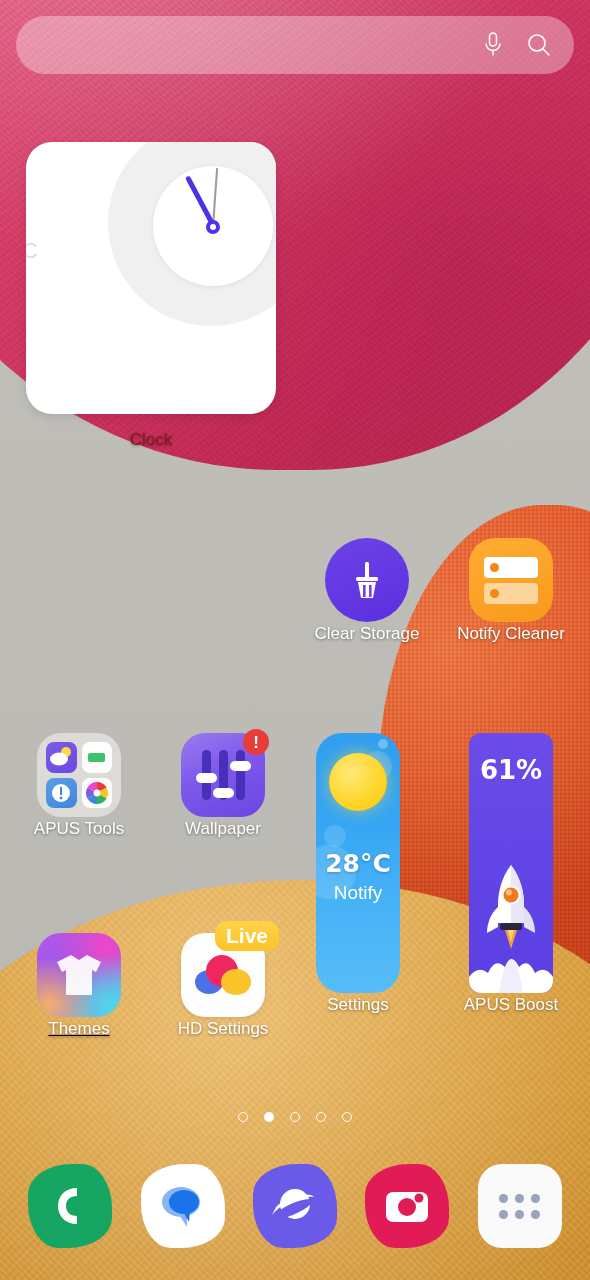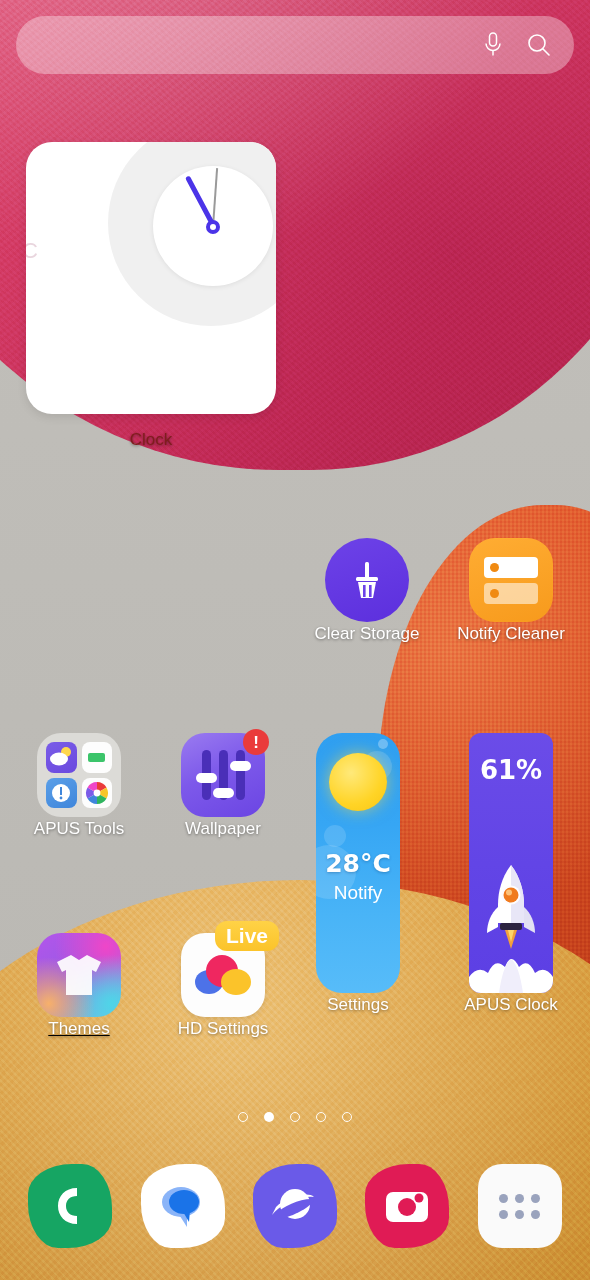--- a/index.html
+++ b/index.html
@@ -430,21 +430,21 @@
           <circle cx="28" cy="34" r="9.5" fill="#fdfcff"></circle>
           <circle cx="28" cy="34" r="7.5" fill="#f07b1e"></circle>
           <circle cx="26" cy="31.5" r="3" fill="#ffcf8a" opacity=".85"></circle>
         </svg>
         <svg class="cloud-base" viewBox="0 0 84 56" preserveAspectRatio="none">
           <path d="M0 56 L0 40 Q9 28 19 36 Q26 20 36 30 Q42 14 50 30 Q59 20 66 36 Q76 28 84 40 L84 56 Z" fill="#ffffff"></path>
           <path d="M30 56 Q34 28 42 22 Q50 28 54 56 Z" fill="#f0eefb"></path>
         </svg>
       </div>
     </div>
-    <div class="app-label">APUS Clock</div>
+    <div class="app-label">APUS Boost</div>
   </div>
 
   <div class="cell" style="left:7px; top:933px;text-decoration:underline;">
     <div class="ic">
       <div class="ic-themes">
         <svg width="52" height="48" viewBox="0 0 52 48" fill="#ffffff" opacity=".93">
           <path d="M18 4 L26 9 L34 4 L48 11 L43 21 L39 19 L39 44 H13 V19 L9 21 L4 11 Z"></path>
         </svg>
       </div>
     </div>

